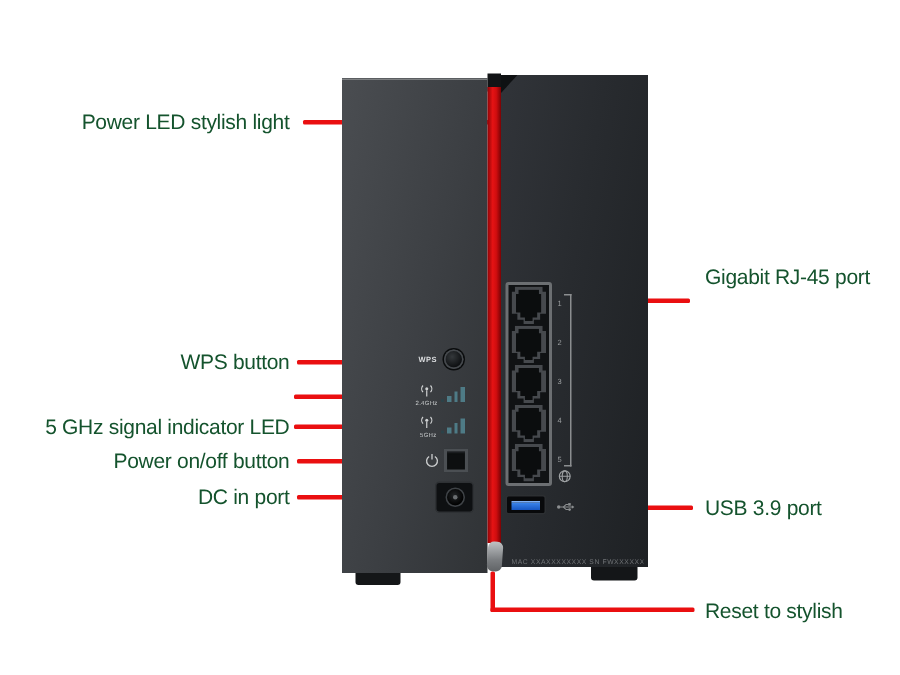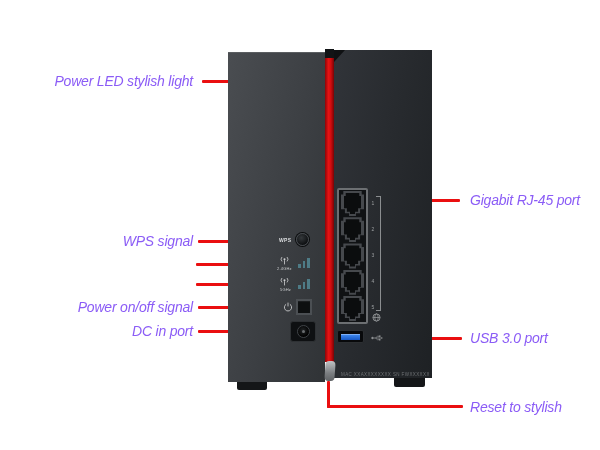--- a/index.html
+++ b/index.html
@@ -2,21 +2,21 @@
 <html><head>
 <meta charset="utf-8">
 <style>
   html,body{margin:0;padding:0;background:#fff;}
   .canvas{
     position:relative;width:600px;height:450px;background:#ffffff;overflow:hidden;
     font-family:"Liberation Sans",sans-serif;color:#1a1a1a;
   }
   .abs{position:absolute;}
   
-  .lbl{position:absolute;font-size:14px;letter-spacing:-0.2px;white-space:nowrap;color:#8b5cf6;font-style:italic;}
+  .lbl{position:absolute;font-size:14px;letter-spacing:-0.2px;white-space:nowrap;color:#14532d;}
   .lbl.left{left:0;width:193px;text-align:right;}
   .lbl.right{left:470px;text-align:left;}
   
   .cl{position:absolute;background:#ea0f10;height:3px;border-radius:1px;}
   .cl.v{width:3px;}
   
   .panel-left{position:absolute;left:228px;top:52px;width:97px;height:330px;
     background:linear-gradient(102deg,#4a4d51 0%,#3c3f43 55%,#303336 100%);
     border-top:1px solid #5b5e61;box-sizing:border-box;}
   .stripe-gap{position:absolute;left:325px;top:49px;width:9px;height:12px;background:#121416;}
@@ -69,26 +69,27 @@
   .serial{position:absolute;left:341px;top:372px;width:88px;font-size:4.5px;color:#6f7275;
     letter-spacing:0.4px;white-space:nowrap;overflow:hidden;}
   svg{display:block;}
 </style>
 </head>
 <body>
 
 <div class="canvas">
 
   <div class="lbl left" style="top:73px;">Power LED stylish light</div>
-  <div class="lbl left" style="top:233px;">WPS signal</div>
-  <div class="lbl left" style="top:299px;">Power on/off signal</div>
+  <div class="lbl left" style="top:233px;">WPS button</div>
+  <div class="lbl left" style="top:276px;">5 GHz signal indicator LED</div>
+  <div class="lbl left" style="top:299px;">Power on/off button</div>
   <div class="lbl left" style="top:323px;">DC in port</div>
 
-  <div class="lbl right" style="top:192px;">Gigabit RJ-45 port</div>
-  <div class="lbl right" style="top:330px;">USB 3.0 port</div>
+  <div class="lbl right" style="top:176px;">Gigabit RJ-45 port</div>
+  <div class="lbl right" style="top:330px;">USB 3.9 port</div>
   <div class="lbl right" style="top:399px;">Reset to stylish</div>
 
   <div class="cl" style="left:202px;top:80px;width:128px;"></div>
   <div class="cl" style="left:198px;top:240px;width:66px;"></div>
   <div class="cl" style="left:196px;top:263px;width:72px;"></div>
   <div class="cl" style="left:196px;top:283px;width:72px;"></div>
   <div class="cl" style="left:198px;top:306px;width:70px;"></div>
   <div class="cl" style="left:198px;top:330px;width:65px;"></div>
   <div class="cl" style="left:393px;top:199px;width:67px;"></div>
   <div class="cl" style="left:389px;top:337px;width:73px;"></div>

